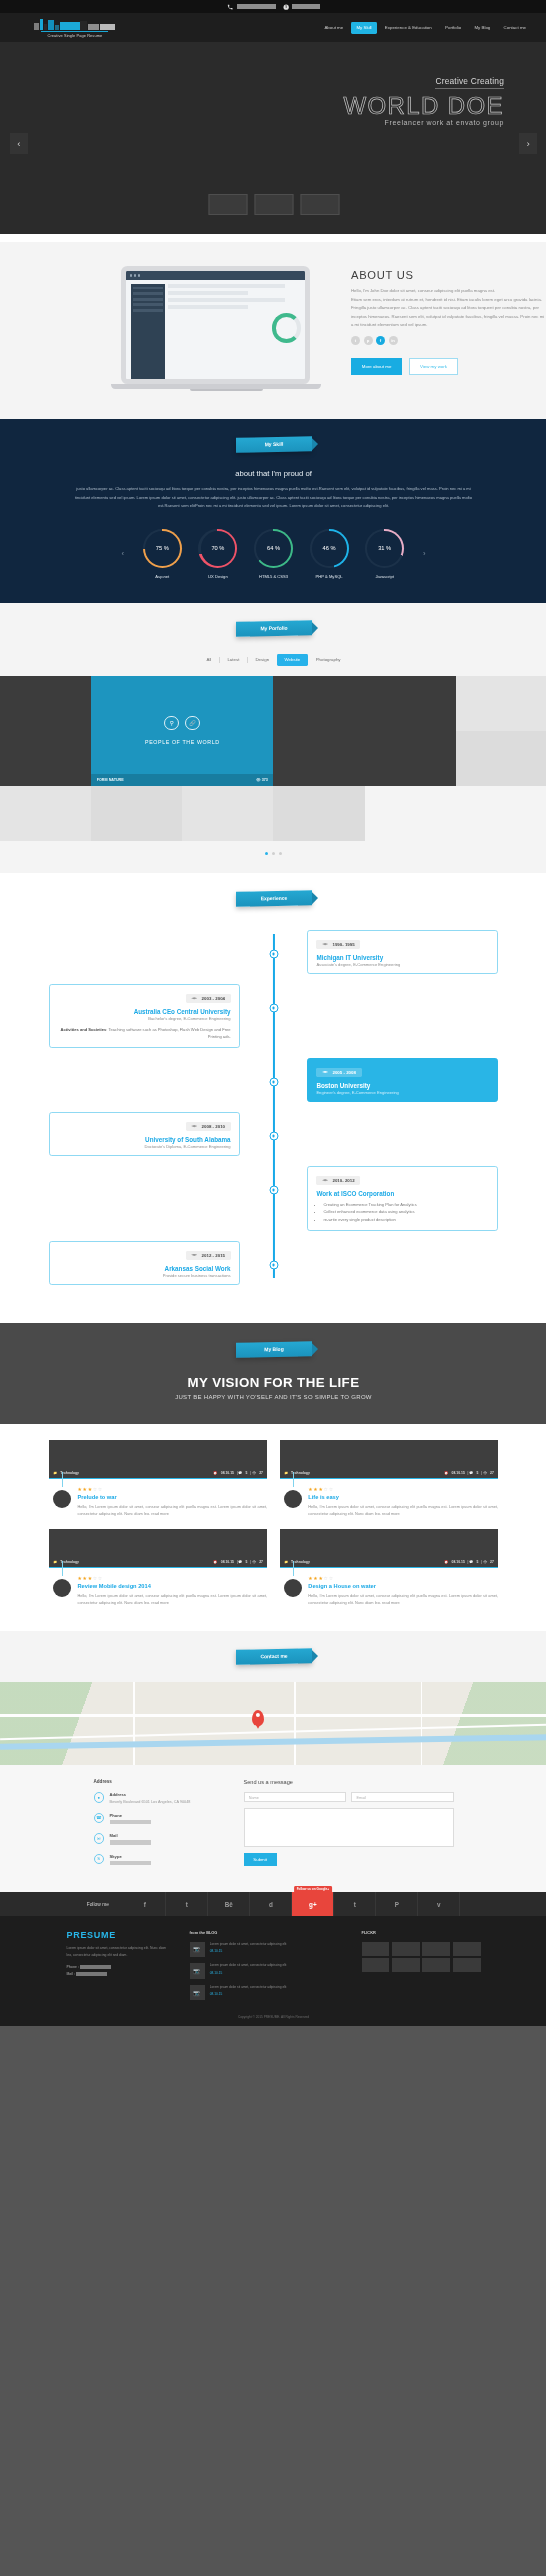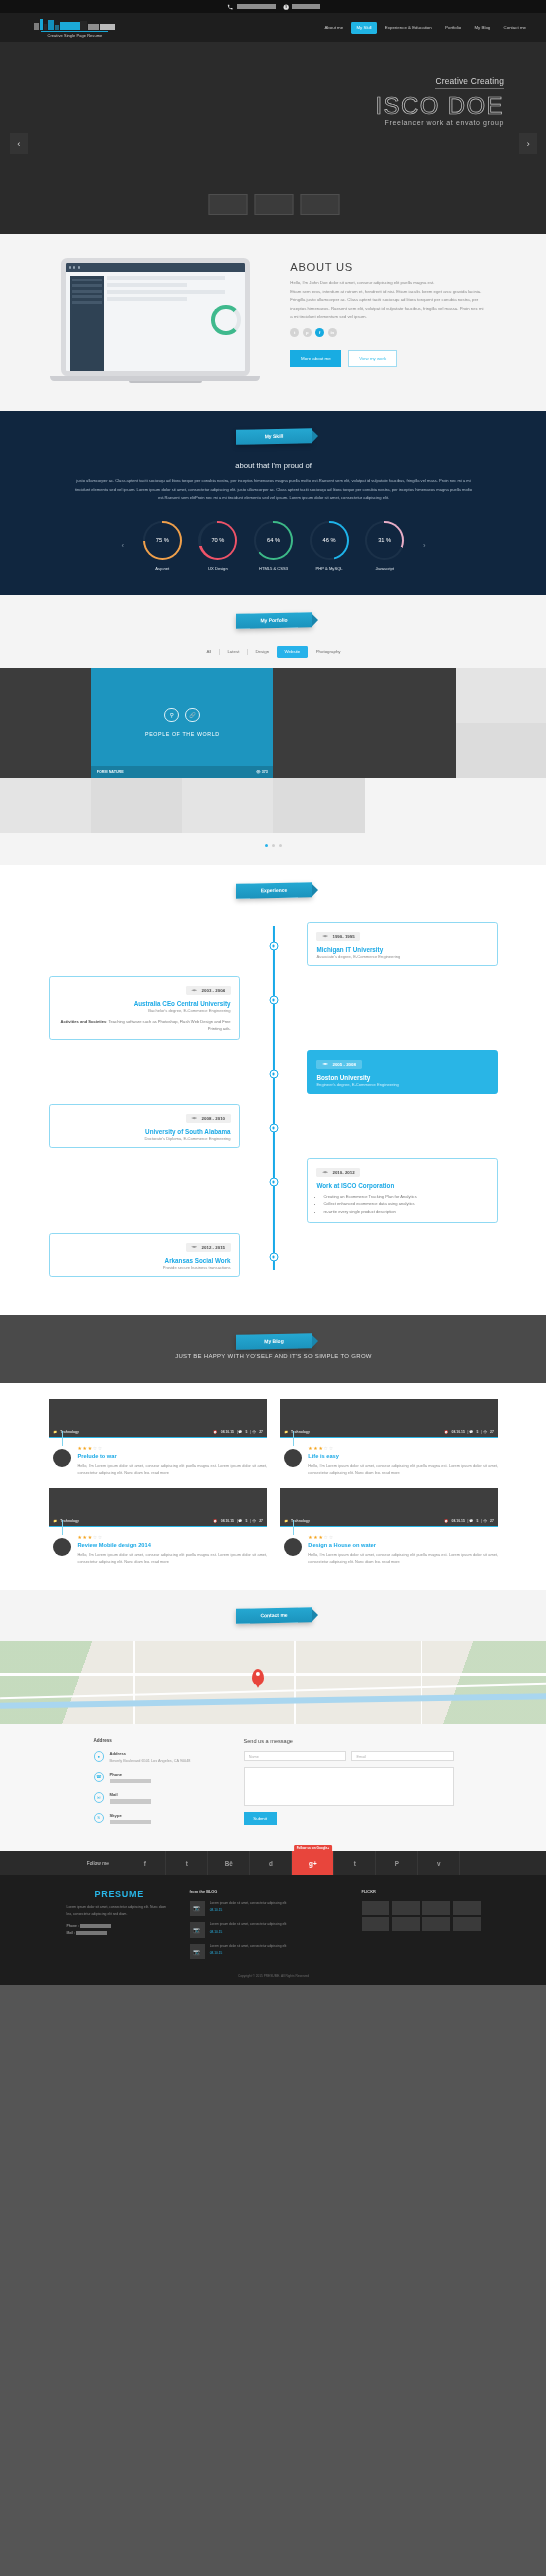--- a/index.html
+++ b/index.html
@@ -45,21 +45,21 @@
   .hero-name{ font-size:24px; line-height:1.05; letter-spacing:1.4px; color:transparent;
     -webkit-text-stroke:0.7px #c9c9c9; font-weight:400; margin-top:3.5px; }
   .hero-role{ color:#b9b9b9; font-size:7px; letter-spacing:0.6px; margin-top:1.4px; }
   .harrow{ position:absolute; top:91px; width:18px; height:21px; background:#343434; color:#cfcfcf;
     display:flex; align-items:center; justify-content:center; font-size:9.8px; cursor:pointer; }
   .harrow.l{ left:9.8px; } .harrow.r{ right:9.8px; }
   .hero-thumbs{ position:absolute; left:50%; transform:translateX(-50%); bottom:19.6px; display:flex; gap:7px; }
   .hero-thumbs div{ width:39px; height:20.3px; background:#3b3b3b; border:0.7px solid #4e4e4e; }
 
   
-  .about{ background:#f4f4f4; padding:24px 0 28px; display:flex; justify-content:center; gap:19.6px; }
+  .about{ background:#f4f4f4; padding:24px 0 28px; display:flex; justify-content:flex-end; gap:19.6px;margin-top:8px; }
   .laptop{ width:210px; position:relative; }
   .laptop .screen{ width:189px; height:118px; background:#e9eaec; border:5.6px solid #d9dadd; border-radius:6.3px; position:relative; overflow:hidden; }
   .laptop .bar{ height:8.4px; background:#36495c; display:flex; align-items:center; gap:2.1px; padding:0 3.5px; }
   .laptop .bar i{ width:2.1px; height:2.1px; border-radius:50%; background:#93a3b2; display:block; }
   .laptop .body{ background:#f3f5f7; height:100%; padding:4.2px; display:flex; gap:3.5px; }
   .laptop .side{ width:34px; background:#2f4254; }
   .laptop .side span{ display:block; height:2.8px; margin:2.8px 2.1px; background:#44586b; }
   .laptop .content{ flex:1; }
   .laptop .content .cbar{ height:4.2px; background:#e2e6ea; margin-bottom:2.8px; }
   .laptop .content .wide{ width:88%; } .laptop .content .mid{ width:60%; }
@@ -204,21 +204,21 @@
   .sicon.on{ background:#e8453c; color:#fff; position:relative; }
   .tip{ position:absolute; top:-6.3px; left:50%; transform:translateX(-50%); background:#e8453c; color:#fff;
     font-size:3.1px; padding:1.4px 2.8px; border-radius:1.4px; white-space:nowrap; }
 
   
   .footer{ background:#1d1d1d; padding:14px 0 0; display:flex; justify-content:center; gap:18px; }
   .fcol{ }
   .fcol.one{ width:105px; }
   .fcol.two{ width:154px; }
   .fcol.three{ width:119px; }
-  .fttl{ color:#28b6e8; font-size:9px; font-weight:bold; letter-spacing:0.7px;margin-left:28px; }
+  .fttl{ color:#28b6e8; font-size:9px; font-weight:bold; letter-spacing:0.7px; }
   .fsub{ color:#8a8a8a; font-size:3.4px; line-height:1.9; margin-top:4.9px; }
   .fhead{ color:#cfcfcf; font-size:3.9px; font-weight:bold; margin-bottom:6.3px; }
   .fpost{ display:flex; gap:4.9px; margin-bottom:6.3px; }
   .fthumb{ width:15.4px; height:15.4px; background:#3a3a3a; flex:0 0 15.4px; display:flex; align-items:center; justify-content:center; color:#777; font-size:5.6px; }
   .fptxt{ font-size:3.2px; color:#8a8a8a; line-height:1.85; }
   .fptxt .d{ color:#28b6e8; margin-top:1.4px; display:block; }
   .fgrid{ display:grid; grid-template-columns:repeat(4,1fr); gap:2.8px; }
   .fgrid i{ display:block; height:14px; background:#3a3a3a; }
   .fcontact{ font-size:3.4px; color:#8a8a8a; line-height:2.1; margin-top:5.6px; }
   .fcontact .mask{ display:inline-block; width:31px; height:3.5px; background:#777; vertical-align:middle; }
@@ -273,21 +273,21 @@
       <a href="#">My Blog</a>
       <a href="#">Contact me</a>
     </div>
   </div>
 
   <div class="hero">
     <div class="harrow l">‹</div>
     <div class="harrow r">›</div>
     <div class="hero-inner">
       <div class="hero-sub">Creative Creating</div>
-      <div class="hero-name">ISCO DOE</div>
+      <div class="hero-name">WORLD DOE</div>
       <div class="hero-role">Freelancer work at envato group</div>
     </div>
     <div class="hero-thumbs">
       <div></div>
       <div></div>
       <div></div>
     </div>
   </div>
 
   <div class="about">
@@ -499,20 +499,21 @@
             </span>
           <h4>Arkansas Social Work</h4>
           <div class="sub">Provide secure business transactions</div>
         </div>
       </div>
     </div>
   </div>
 
   <div class="blogsec">
     <div class="ribbon">My Blog</div>
+    <h2>MY VISION FOR THE LIFE</h2>
     <h5>JUST BE HAPPY WITH YO'SELF AND IT'S SO SIMPLE TO GROW</h5>
   </div>
   <div class="blogs">
     <div class="bcard">
       <div class="bimg">
         <div class="bmeta">
           <span class="l">📁 <b>Technology</b></span>
           <span class="r">⏰ <b>08.10.15</b> | 💬 <b>5</b> | 👁 <b>27</b></span>
         </div>
       </div>

